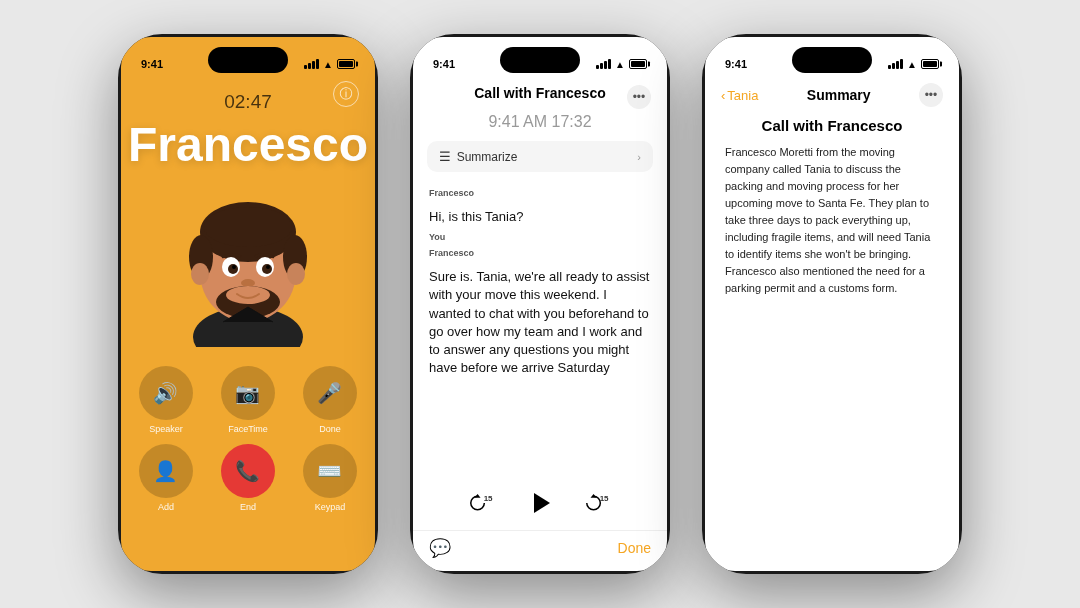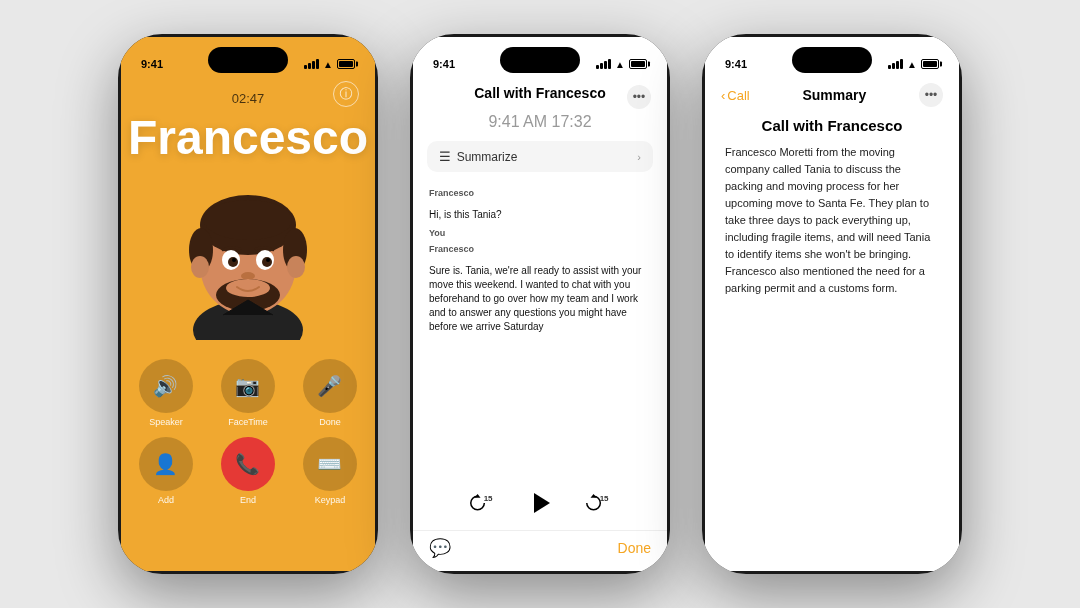--- a/index.html
+++ b/index.html
@@ -21,21 +21,21 @@
       height: 540px;
       background: #1a1a1a;
       border-radius: 44px;
       position: relative;
       box-shadow: 0 20px 60px rgba(0,0,0,0.4);
       overflow: hidden;
     }
     .phone-inner {
       position: absolute;
       top: 3px; left: 3px; right: 3px; bottom: 3px;
-      border-radius: 20px;
+      border-radius: 30px;
       overflow: hidden;
     }
     .dynamic-island {
       position: absolute;
       top: 10px;
       left: 50%;
       transform: translateX(-50%);
       width: 80px;
       height: 26px;
       background: #000;
@@ -64,21 +64,21 @@
       color: #000;
       height: 40px;
     }
     .status-right {
       display: flex;
       gap: 4px;
       align-items: center;
     }
     .call-timer {
       margin-top: 14px;
-      font-size: 13px;
+      font-size: 19px;
       color: rgba(0,0,0,0.7);
       font-weight: 500;
     }
     .caller-name {
       font-size: 48px;
       font-weight: 700;
       color: #fff;
       margin-top: 4px;
       text-shadow: 0 2px 8px rgba(0,0,0,0.15);
     }
@@ -245,21 +245,21 @@
       padding: 6px 16px;
     }
     .transcript-speaker {
       font-size: 9px;
       font-weight: 700;
       color: #555;
       margin-top: 6px;
       margin-bottom: 1px;
     }
     .transcript-text {
-      font-size: 10px;
+      font-size: 13px;
       color: #111;
       line-height: 1.4;
       margin-top: 10px;
     }
     .transcript-text.bold {
       font-weight: 500;
     }
     .timestamp-display {
       text-align: center;
       font-size: 22px;
@@ -608,21 +608,21 @@
           <span style="font-size:10px;">▲</span>
           <div class="battery-icon">
             <div class="battery-fill"></div>
           </div>
         </div>
       </div>
 
       <div class="phone3-nav">
         <div class="back-btn">
           <span>‹</span>
-          <span>Call</span>
+          <span>Tania</span>
         </div>
         <span class="phone3-nav-title">Summary</span>
         <div class="more-btn">•••</div>
       </div>
 
       <div class="phone3-content">
         <div class="phone3-title">Call with Francesco</div>
         <div class="phone3-text">Francesco Moretti from the moving company called Tania to discuss the packing and moving process for her upcoming move to Santa Fe. They plan to take three days to pack everything up, including fragile items, and will need Tania to identify items she won't be bringing. Francesco also mentioned the need for a parking permit and a customs form.</div>
       </div>
     </div>

